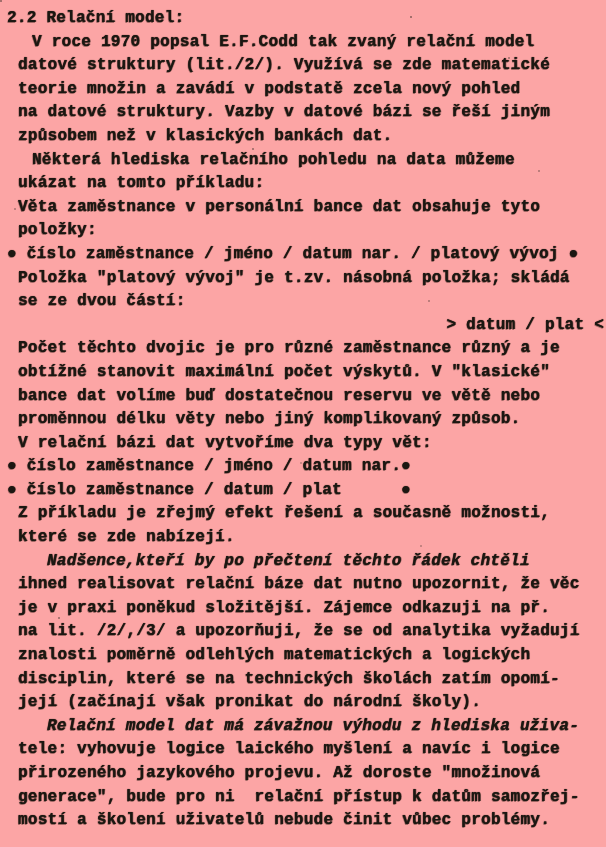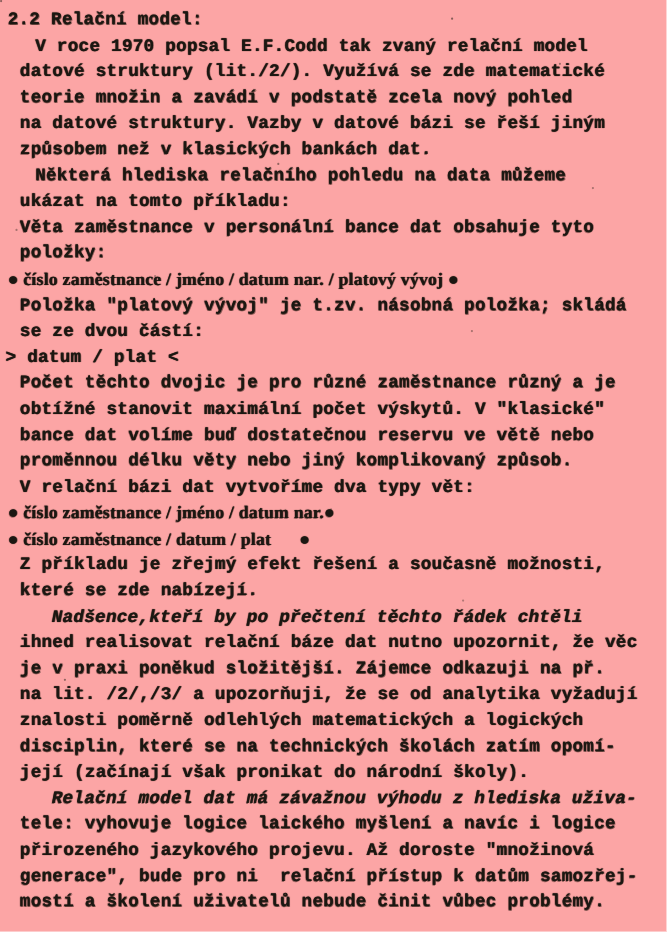--- a/index.html
+++ b/index.html
@@ -29,22 +29,22 @@
     
     text-shadow:
       0 0 1px rgba(25, 18, 8, 0.85),
       0.7px 0.3px 0 rgba(25, 18, 8, 0.45),
       -0.4px 0.5px 0.5px rgba(25, 18, 8, 0.35);
   }
   .line          { height: 23.6px; }
   .line.heading  { margin-left: -11px; }
   .line.ind1     { padding-left: 14px; }
   .line.ind2     { padding-left: 29px; font-style: italic; }
-  .line.bullet   { margin-left: -11px; font-family: Liberation Serif, serif; }
-  .line.arrow    { margin-left: -13px; }
+  .line.bullet   { margin-left: -11px; }
+  .line.arrow    { margin-left: -13px; text-align: right; }
   
   .specks {
     position: absolute;
     top: 0; left: 0;
     width: 2px; height: 2px;
     border-radius: 50%;
     background: rgba(40, 35, 28, 0.55);
     box-shadow:
       410px 16px 0 0 rgba(40,35,28,0.55),
       508px 57px 0 0 rgba(40,35,28,0.45),

